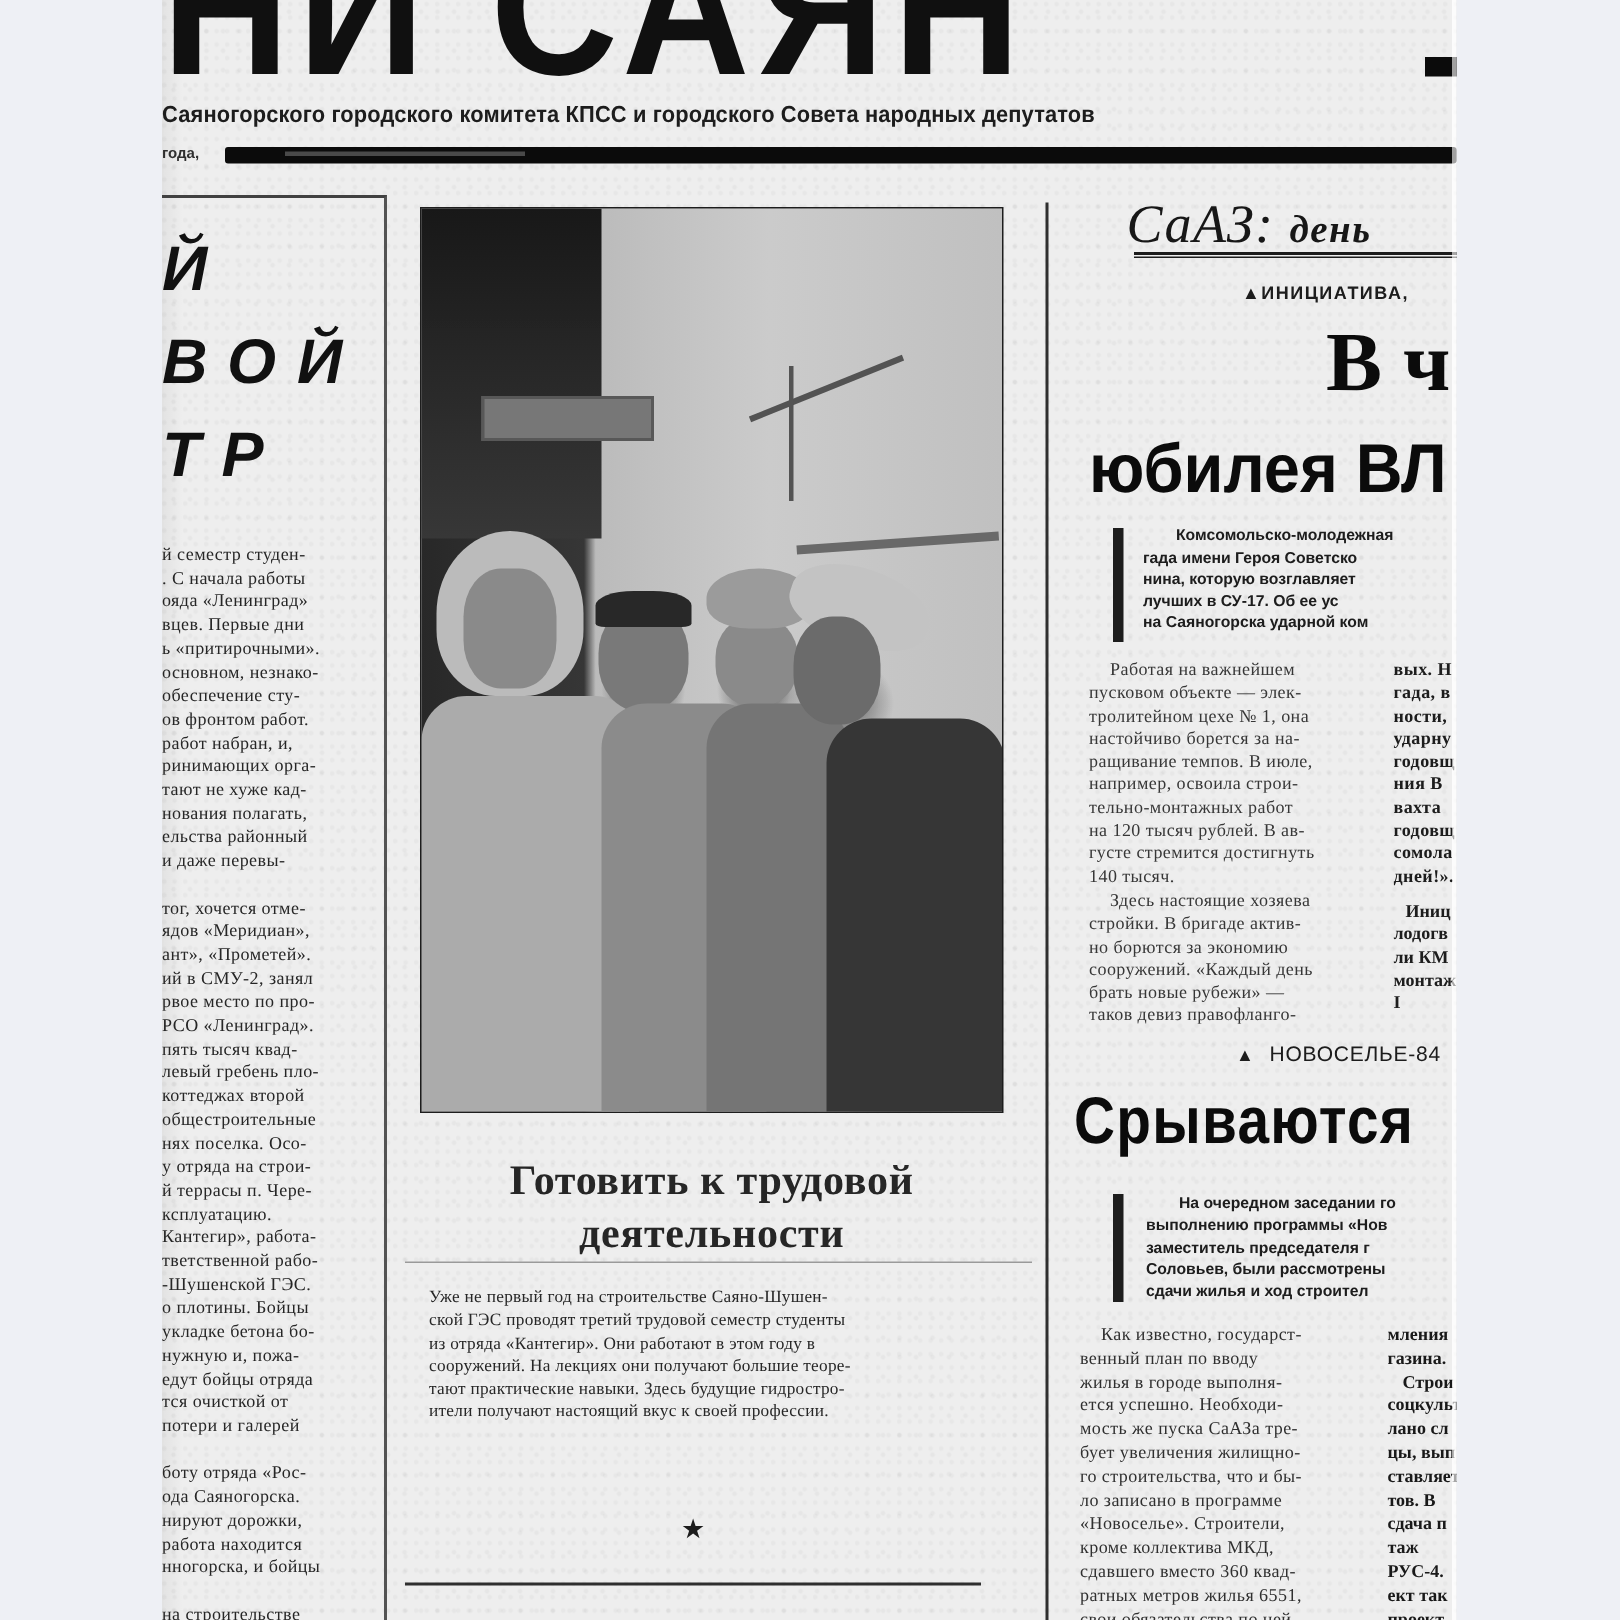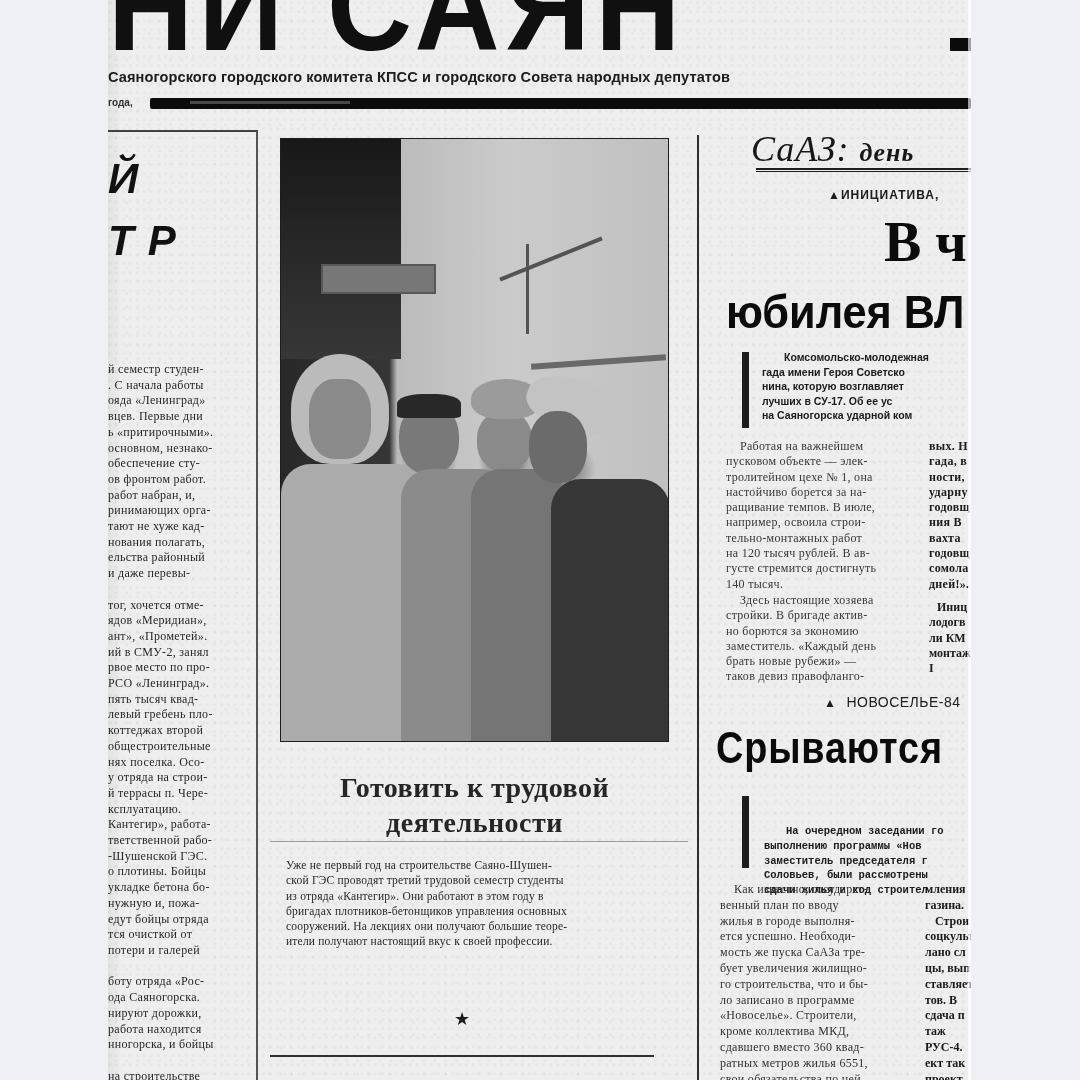--- a/index.html
+++ b/index.html
@@ -125,21 +125,21 @@
     .rtext2b { position:absolute; left: 821px; top: 600px; width: 50px; font-size: 12px; line-height: 15.3px; font-weight: 700; color:#222; }
     .kicker2 {
       position: absolute; left: 716px; top: 694px; font-family: "Liberation Sans", sans-serif;
       font-size: 14px; font-weight: 400; letter-spacing: 0.5px; white-space: nowrap; color: #222;
     }
     .kicker2 .tri { font-size: 12px; margin-right: 10px; }
     .sryv { position:absolute; left: 608px; top: 720px; font-family: "Liberation Sans", sans-serif; font-weight: 700; font-size: 44px; line-height: 56px; color:#111; white-space: nowrap; transform: scaleX(0.86); transform-origin: left; letter-spacing: 1px; }
     .lead-bar2 { position: absolute; left: 634px; top: 796px; width: 7px; height: 72px; background: #222; }
     .lead-text2 {
       position: absolute; left: 656px; top: 795px; width: 215px;
-      font-family: Liberation Mono, monospace; font-weight: 700; font-size: 10.5px; line-height: 14.8px; color: #222; white-space: nowrap; margin-top: 29px;
+      font-family: Liberation Sans, sans-serif; font-weight: 700; font-size: 10.5px; line-height: 14.8px; color: #222; white-space: nowrap;
     }
     .lead-text2 p:first-child { padding-left: 22px; }
     .rtext3 { position:absolute; left: 612px; top: 882px; width: 200px; font-size: 12px; line-height: 15.8px; color:#333; letter-spacing: 0.3px; }
     .rtext3b { position:absolute; left: 817px; top: 882px; width: 55px; font-size: 12px; line-height: 15.8px; color:#1e1e1e; font-weight: 700; }
     .rtext3 p, .rtext3b p { white-space: nowrap; overflow: hidden; }
     .right-edge { position:absolute; left: 860px; top: 0; width: 3px; height: 1080px; background: #fff; opacity: 0.6; }
   </style>
 </head>
 <body>
 
@@ -148,20 +148,21 @@
 
   <div class="masthead">НИ САЯН</div>
   <div class="masthead-dash"></div>
   <div class="subtitle">Саяногорского городского комитета КПСС и городского Совета народных депутатов</div>
   <div class="dateline">года,</div>
   <div class="heavy-rule"></div>
 
   <div class="left-box"></div>
   <div class="left-head">
     <div>Й</div>
+    <div>ВОЙ</div>
     <div>ТР</div>
   </div>
   <div class="left-text">
     <p>й семестр студен-</p>
     <p>. С начала работы</p>
     <p>ояда «Ленинград»</p>
     <p>вцев. Первые дни</p>
     <p>ь «притирочными».</p>
     <p>основном, незнако-</p>
     <p>обеспечение сту-</p>
@@ -230,22 +231,22 @@
 
   <div class="caption-title">
     <div>Готовить к трудовой</div>
     <div>деятельности</div>
   </div>
   <div class="caption-rule"></div>
   <div class="caption-text">
     <p>Уже не первый год на строительстве Саяно-Шушен-</p>
     <p>ской ГЭС проводят третий трудовой семестр студенты</p>
     <p>из отряда «Кантегир». Они работают в этом году в</p>
-    <p>бригадах плотников-бетонщиков управления основных</p>
     <p>сооружений. На лекциях они получают большие теоре-</p>
+    <p>тают практические навыки. Здесь будущие гидростро-</p>
     <p>ители получают настоящий вкус к своей профессии.</p>
   </div>
   <div class="star">★</div>
   <div class="bottom-rule"></div>
 
   <div class="col-rule"></div>
 
   <div class="saaz">
     <span>СаАЗ:</span>
     <span class="small">день</span>
@@ -286,21 +287,21 @@
     <p>вахта</p>
     <p>годовщ</p>
     <p>сомола</p>
     <p>дней!».</p>
   </div>
 
   <div class="rtext2">
     <p style="padding-left:14px">Здесь настоящие хозяева</p>
     <p>стройки. В бригаде актив-</p>
     <p>но борются за экономию</p>
-    <p>заместитель. «Каждый день</p>
+    <p>сооружений. «Каждый день</p>
     <p>брать новые рубежи» —</p>
     <p>таков девиз правофланго-</p>
   </div>
   <div class="rtext2b">
     <p style="padding-left:8px">Иниц</p>
     <p>лодогв</p>
     <p>ли КМ</p>
     <p>монтаж</p>
     <p></p>
     <p>  I</p>

